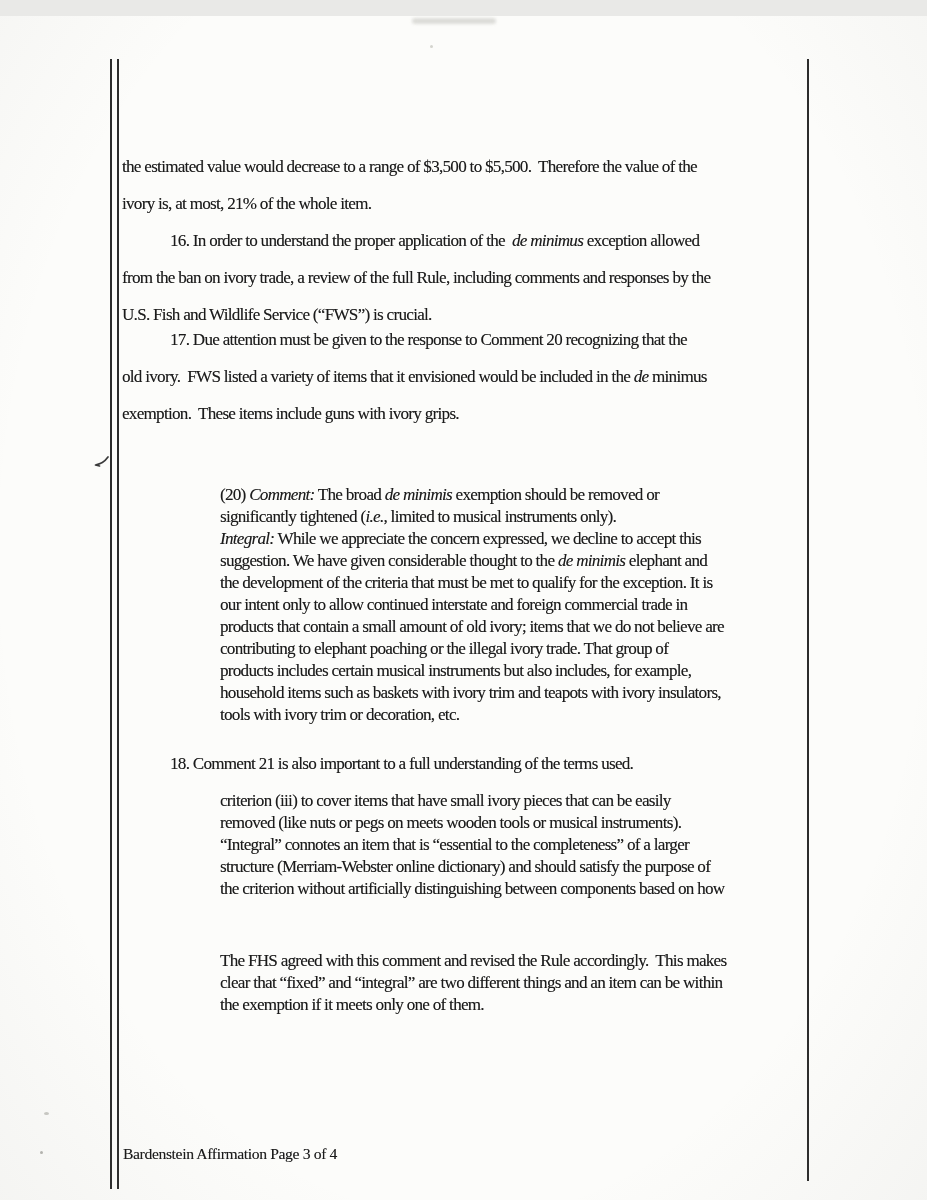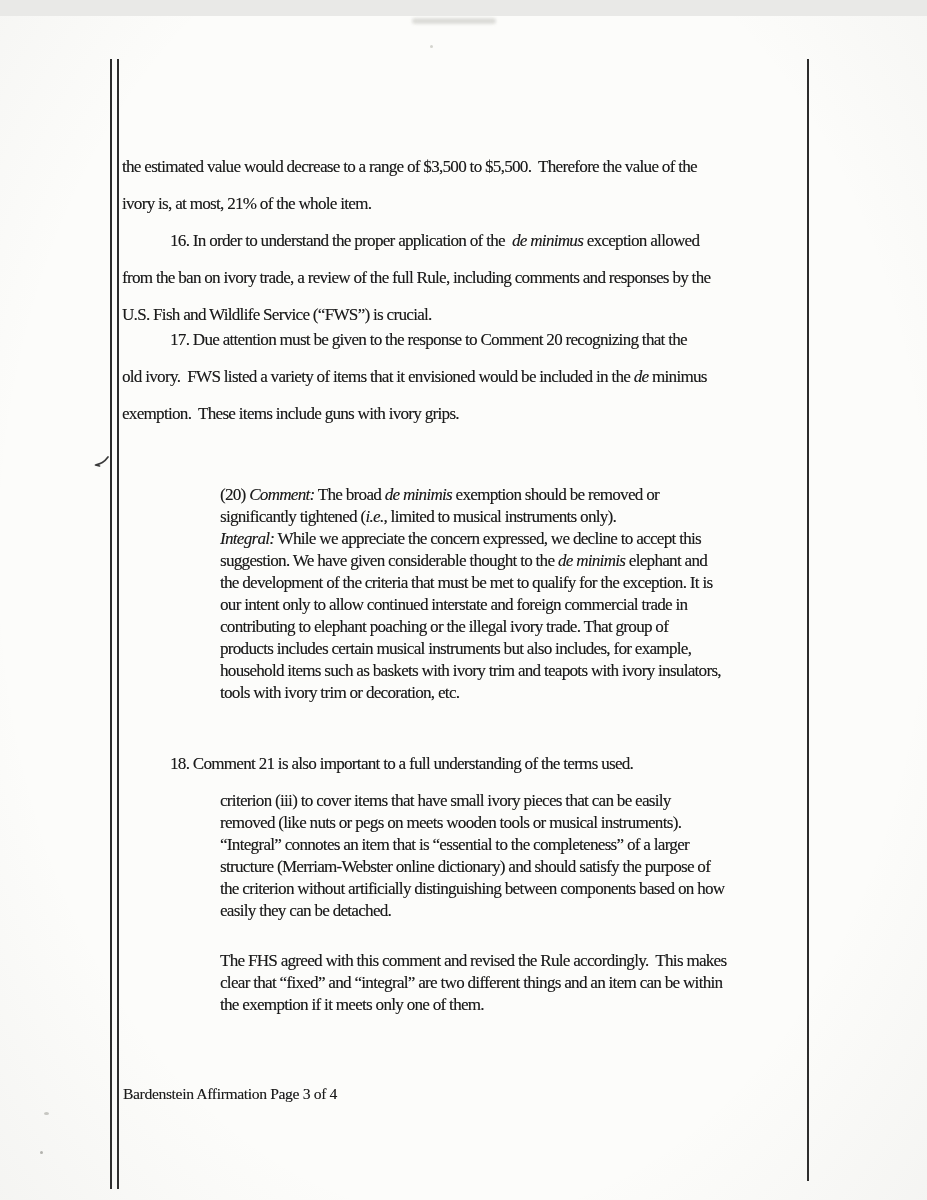--- a/index.html
+++ b/index.html
@@ -36,21 +36,21 @@
   .pos-0 { top:132px; }   
   .pos-1 { top:206px; }   
   .pos-2 { top:305px; }   
   .pos-3 { top:468px; }   
   .pos-4 { top:737px; }   
   .pos-5 { top:774px; }   
   .pos-6 { top:934px; }   
   .pos-4 .line { line-height:22px; }
 
   .footer {
-    position:absolute; left:123px; top:1068px; z-index:2;
+    position:absolute; left:123px; top:1128px; z-index:2;
     font-size:15.5px; letter-spacing:-0.02em; line-height:20px; white-space:pre;
     text-shadow:0.2px 0.2px 0.6px rgba(25,25,25,0.45);
   }
 
   .pen-mark { position:absolute; left:93px; top:438px; width:18px; height:16px; z-index:3; }
 
   .smudge {
     position:absolute; left:412px; top:2px; width:84px; height:6px;
     background:#d7d7d3; border-radius:3px; filter:blur(1.5px); opacity:.85;
   }
@@ -92,35 +92,35 @@
         <div class="line"><span>old ivory.  FWS listed a variety of items that it envisioned would be included in the </span><span class="it">de</span><span> minimus</span></div>
         <div class="line"><span>exemption.  These items include guns with ivory grips.</span></div>
       </div>
       <div class="block quote-block pos-3">
         <div class="line"><span>(20) </span><span class="it">Comment:</span><span> The broad </span><span class="it">de minimis</span><span> exemption should be removed or</span></div>
         <div class="line"><span>significantly tightened (</span><span class="it">i.e.</span><span>, limited to musical instruments only).</span></div>
         <div class="line"><span class="it">Integral:</span><span> While we appreciate the concern expressed, we decline to accept this</span></div>
         <div class="line"><span>suggestion. We have given considerable thought to the </span><span class="it">de minimis</span><span> elephant and</span></div>
         <div class="line"><span>the development of the criteria that must be met to qualify for the exception. It is</span></div>
         <div class="line"><span>our intent only to allow continued interstate and foreign commercial trade in</span></div>
+        <div class="line"><span>products that contain a small amount of old ivory; items that we do not believe are</span></div>
         <div class="line"><span>contributing to elephant poaching or the illegal ivory trade. That group of</span></div>
         <div class="line"><span>products includes certain musical instruments but also includes, for example,</span></div>
         <div class="line"><span>household items such as baskets with ivory trim and teapots with ivory insulators,</span></div>
         <div class="line"><span>tools with ivory trim or decoration, etc.</span></div>
       </div>
       <div class="block body-block pos-4 indent-first">
         <div class="line"><span>18. Comment 21 is also important to a full understanding of the terms used.</span></div>
       </div>
       <div class="block quote-block pos-5">
         <div class="line"><span>criterion (iii) to cover items that have small ivory pieces that can be easily</span></div>
         <div class="line"><span>removed (like nuts or pegs on meets wooden tools or musical instruments).</span></div>
         <div class="line"><span>“Integral” connotes an item that is “essential to the completeness” of a larger</span></div>
         <div class="line"><span>structure (Merriam-Webster online dictionary) and should satisfy the purpose of</span></div>
         <div class="line"><span>the criterion without artificially distinguishing between components based on how</span></div>
-        <div class="line"><span>easily they can be detached.</span></div>
       </div>
       <div class="block quote-block pos-6">
         <div class="line"><span>The FHS agreed with this comment and revised the Rule accordingly.  This makes</span></div>
         <div class="line"><span>clear that “fixed” and “integral” are two different things and an item can be within</span></div>
         <div class="line"><span>the exemption if it meets only one of them.</span></div>
       </div>
     </div>
 
   <div class="footer">Bardenstein Affirmation Page 3 of 4</div>
 </div>

